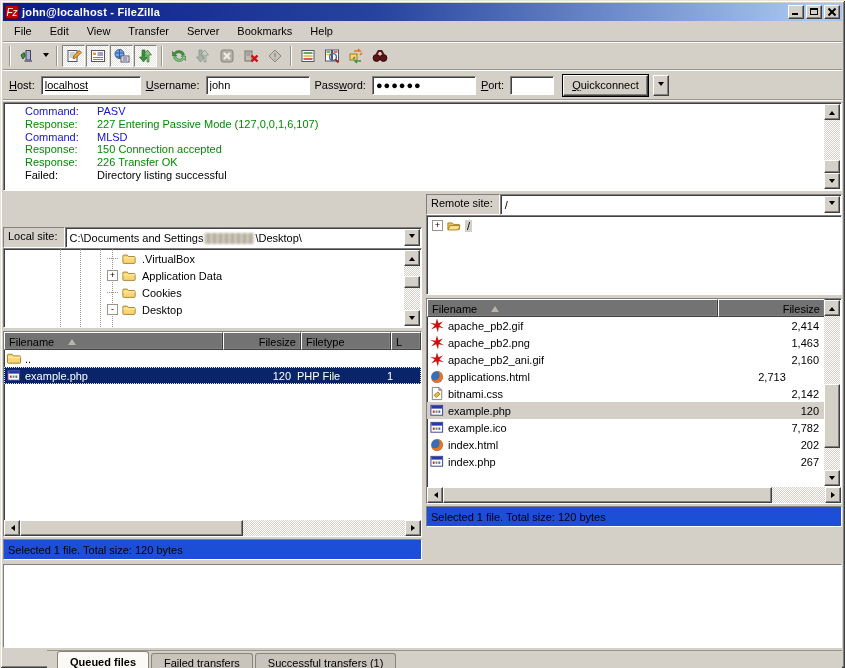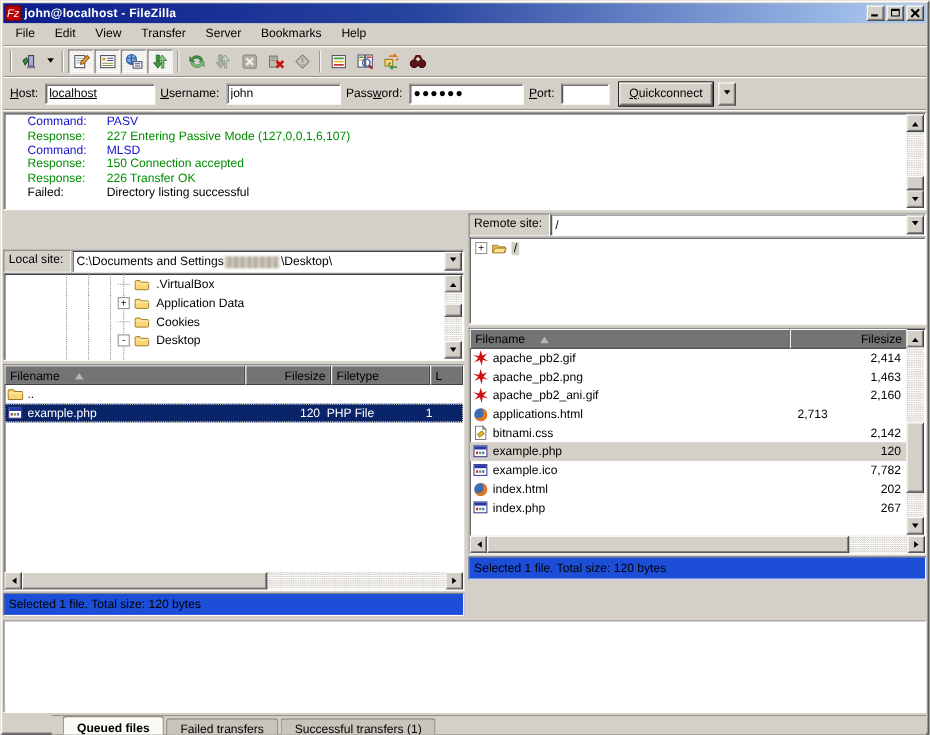--- a/index.html
+++ b/index.html
@@ -588,21 +588,21 @@
                 <use href="#i-apache"></use>
               </svg>
               <span class="cell cell-name">apache_pb2_ani.gif</span>
               <span class="cell" style="width:100px;text-align:right;padding-right:6px">2,160</span>
             </div>
           <div class="lrow">
               <svg>
                 <use href="#i-firefox"></use>
               </svg>
               <span class="cell cell-name">applications.html</span>
-              <span class="cell" style="width:100px;text-align:left;padding-right:6px">2,713</span>
+              <span class="cell" style="width:100px;text-align:center;padding-right:6px">2,713</span>
             </div>
           <div class="lrow">
               <svg>
                 <use href="#i-css"></use>
               </svg>
               <span class="cell cell-name">bitnami.css</span>
               <span class="cell" style="width:100px;text-align:right;padding-right:6px">2,142</span>
             </div>
           <div class="lrow selected-inactive">
               <svg>

